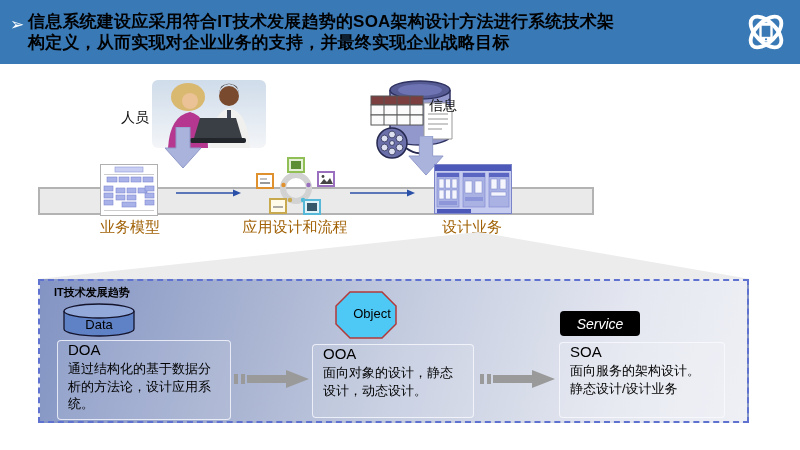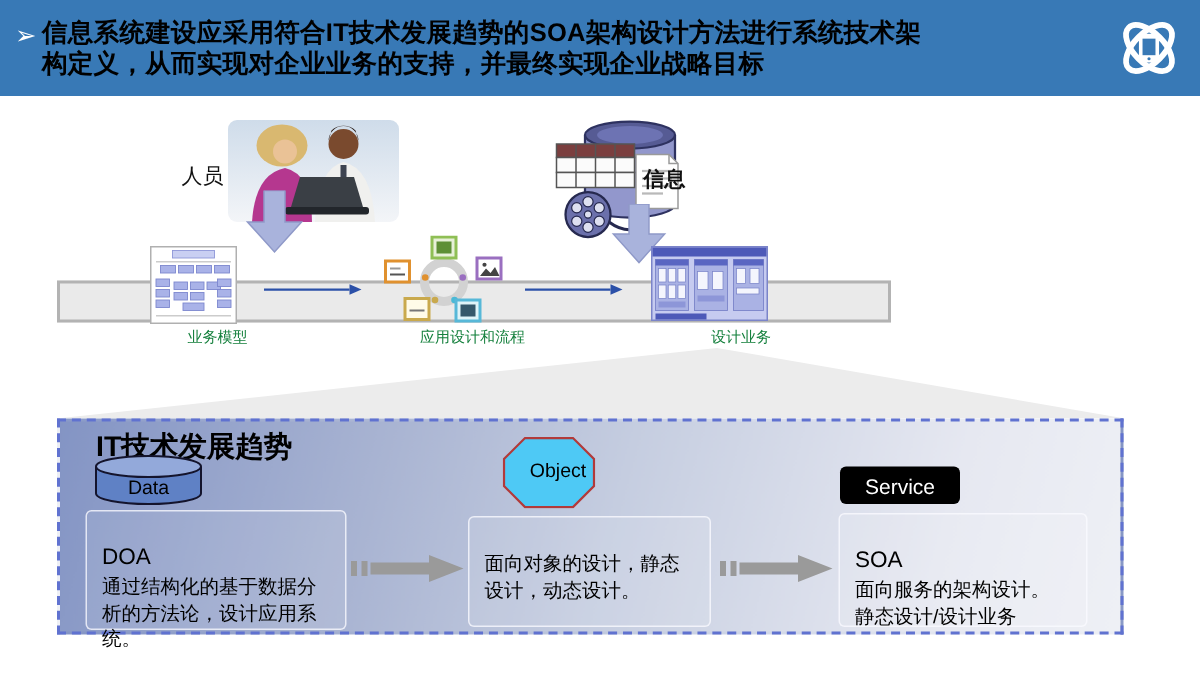--- a/index.html
+++ b/index.html
@@ -8,35 +8,35 @@
   .abs{position:absolute;}
 
   
   .hdr{left:0;top:0;width:800px;height:64px;background:#3879B6;}
   .hdr-bullet{left:10px;top:14px;color:#ffffff;font-size:17px;font-weight:bold;}
   .hdr-title{left:28px;top:11px;width:692px;color:#000000;font-size:17px;font-weight:bold;line-height:21px;letter-spacing:0.2px;}
   .hdr-logo{right:11px;top:9px;width:46px;height:46px;}
 
   
   .lbl{color:#111;font-size:14px;}
-  .step-lbl{color:#15803d;font-size:10px;text-align:right;}
+  .step-lbl{color:#a16207;font-size:15px;text-align:center;}
 
   
   .band{left:38px;top:187px;width:552px;height:24px;background:#eaeaea;border:2px solid #b3b3b3;}
 
   
   .funnel{left:38px;top:232px;width:712px;height:47px;background:#ececec;
     clip-path:polygon(61.8% 0, 100% 100%, 0 100%);}
 
   
   .panel{left:38px;top:279px;width:707px;height:140px;border:2px dashed #6072d0;
     background:linear-gradient(105deg,#8394c4 0%,#a9b4d2 30%,#c5cde0 52%,#e6e8f1 82%,#eef0f5 100%);}
-  .panel-title{left:24px;top:4px;color:#000;font-size:19px;font-weight:600;}
+  .panel-title{left:14px;top:4px;color:#000;font-size:11px;font-weight:600;}
   .tbox{border:1px solid rgba(250,250,255,.78);border-radius:4px;background:rgba(255,255,255,.10);
-        padding:22px 10px;box-sizing:border-box;color:#000;}
+        padding:0 10px;box-sizing:border-box;color:#000;}
   .tbox h4{margin:0 0 2px 0;font-size:15px;font-weight:400;}
   .tbox p{margin:0;font-size:13px;line-height:1.35;white-space:pre-line;}
   .shape-lbl{color:#000;font-size:13px;text-align:center;}
   .service{background:#000;color:#fff;border-radius:4px;display:flex;align-items:center;justify-content:center;
            font-size:14px;}
 </style>
 </head>
 <body>
 
 <div class="slide">
@@ -109,21 +109,21 @@
       <circle cx="24" cy="58.5" r="3.4"></circle>
         <circle cx="31.5" cy="62.5" r="3.4"></circle>
         <circle cx="31.5" cy="71.5" r="3.4"></circle>
       <circle cx="24" cy="75.5" r="3.4"></circle>
         <circle cx="16.5" cy="71.5" r="3.4"></circle>
         <circle cx="16.5" cy="62.5" r="3.4"></circle>
       <circle cx="24" cy="67" r="2.4"></circle>
     </g>
     <path d="M38,72 q8,6 16,5" fill="none" stroke="#26294f" stroke-width="2"></path>
   </svg>
-  <div class="abs lbl" style="left:429px;top:111px;font-weight:bold;">信息</div>
+  <div class="abs lbl" style="left:429px;top:97px;">信息</div>
   <svg class="abs" style="left:407px;top:136px;" width="38" height="40" viewBox="0 0 38 42">
     <path d="M12,0 H26 V21 H37 L19,41 L1,21 H12 Z" fill="#a9b3dc" stroke="#8f99c8" stroke-width="1"></path>
   </svg>
 
   <div class="abs band"></div>
 
   <svg class="abs" style="left:100px;top:164px;" width="58" height="52" viewBox="0 0 58 52">
     <rect x="0.5" y="0.5" width="57" height="51" fill="#ffffff" stroke="#b0b0b0"></rect>
     <rect x="15" y="3" width="28" height="5" fill="#c9cff2" stroke="#8e97d8" stroke-width="0.6"></rect>
     <line x1="4" y1="10.5" x2="54" y2="10.5" stroke="#cccccc"></line>
@@ -243,30 +243,31 @@
       <rect x="7" y="6" width="4" height="10" fill="#9a9a9a"></rect>
       <path d="M13,7 H52 V2 L75,11 L52,20 V15 H13 Z" fill="#9a9a9a"></path>
     </svg>
 
     <svg class="abs" style="left:295px;top:10px;" width="62" height="48" viewBox="0 0 62 48">
       <polygon points="15,1 47,1 61,15 61,33 47,47 15,47 1,33 1,15" fill="#4ec9f5" stroke="#b23a3a" stroke-width="1.5"></polygon>
     </svg>
     <div class="abs shape-lbl" style="left:295px;top:25px;width:74px;">Object</div>
 
     <div class="abs tbox" style="left:272px;top:63px;width:162px;height:74px;">
+      <h4>OOA</h4>
       <p>面向对象的设计，静态设计，动态设计。</p>
     </div>
 
     <svg class="abs" style="left:440px;top:87px;" width="76" height="22" viewBox="0 0 76 22">
       <rect x="0" y="6" width="4" height="10" fill="#9a9a9a"></rect>
       <rect x="7" y="6" width="4" height="10" fill="#9a9a9a"></rect>
       <path d="M13,7 H52 V2 L75,11 L52,20 V15 H13 Z" fill="#9a9a9a"></path>
     </svg>
 
-    <div class="abs service" style="left:520px;top:30px;width:80px;height:25px;">Service</div>
+    <div class="abs service" style="left:520px;top:30px;width:80px;height:25px;font-style:italic;">Service</div>
 
     <div class="abs tbox" style="left:519px;top:61px;width:166px;height:76px;">
       <h4>SOA</h4>
       <p>面向服务的架构设计。
 静态设计/设计业务</p>
     </div>
   </div>
 
 </div>
 

